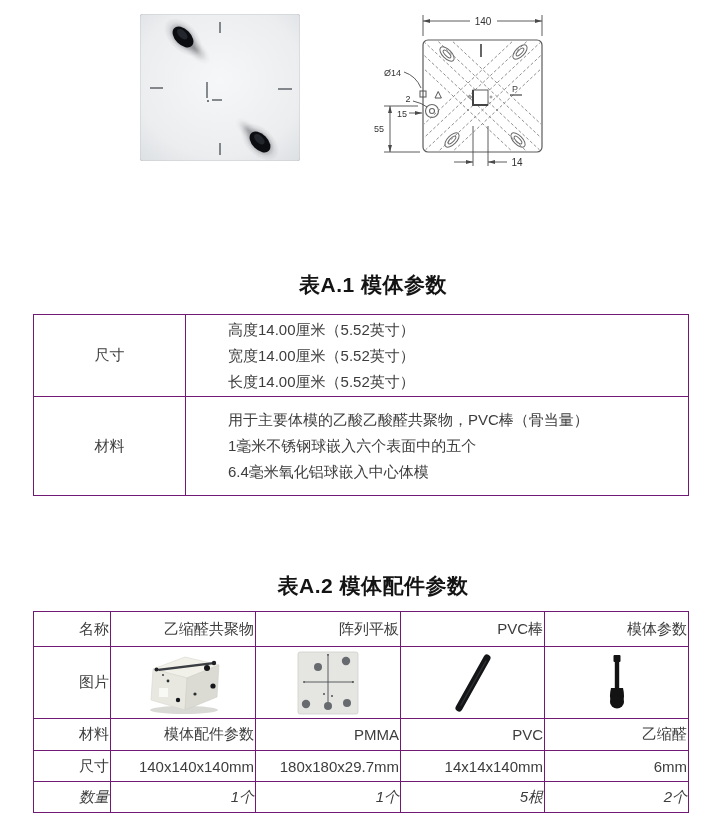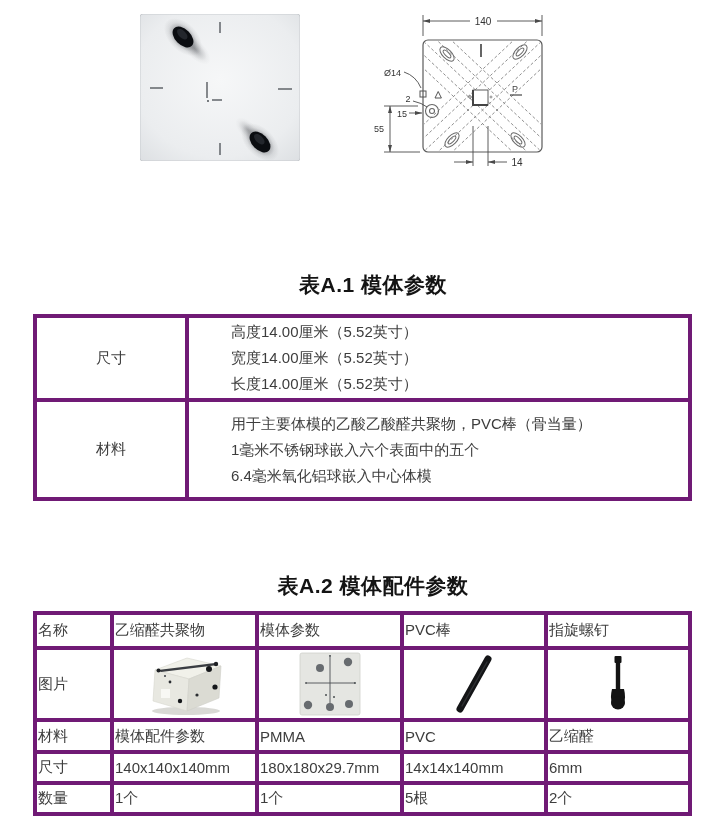--- a/index.html
+++ b/index.html
@@ -6,36 +6,36 @@
   .page{
     position:relative;width:714px;height:822px;background:#fff;overflow:hidden;
     font-family:"Liberation Sans","DejaVu Sans",sans-serif;
   }
   .fig{position:absolute;}
   .doc-title{
     position:absolute;left:16px;width:714px;text-align:center;
     font-size:21px;font-weight:bold;color:#141414;letter-spacing:.5px;
   }
   table{border-collapse:collapse;position:absolute;table-layout:fixed;background:#fff;}
-  td{border:4px solid #701a75;font-size:15px;color:#3d3d3d;overflow:hidden;}
+  td{border:1px solid #701a75;font-size:15px;color:#3d3d3d;overflow:hidden;}
   
   .t1{left:33px;top:314px;width:655px;}
   .t1 .lbl{text-align:center;vertical-align:middle;}
   .t1 .val{padding-left:42px;vertical-align:middle;line-height:26px;}
   .t1 .r-size{height:82px;}
   .t1 .r-weight{height:40px;}
   .t1 .r-material{height:99px;}
   
   .t2{left:33px;top:611px;width:655px;}
-  .t2 td{text-align:left;vertical-align:middle;margin-top:15px;}
+  .t2 td{text-align:right;vertical-align:middle;margin-top:15px;}
   .t2 .r-head{height:35px;}
   .t2 .r-img{height:72px;}
   .t2 .r-mat{height:32px;}
   .t2 .r-size{height:31px;}
-  .t2 .r-qty{height:31px;}
+  .t2 .r-qty{height:31px;font-style:italic;}
   .cellfig{display:block;margin:0 auto;}
 </style>
 </head>
 <body>
 
 <div class="page">
 
   <svg class="fig" style="left:140px;top:14px;" width="160" height="147" viewBox="0 0 160 147">
     <defs>
       <radialGradient id="bgGrad" cx="50%" cy="45%" r="75%">
@@ -221,23 +221,23 @@
       <col style="width:77px">
         <col style="width:145px">
         <col style="width:145px">
         <col style="width:144px">
         <col style="width:144px">
     </colgroup>
     <tbody>
         <tr class="r-head">
       <td>名称</td>
       <td>乙缩醛共聚物</td>
+      <td>阵列平板</td>
+      <td>PVC棒</td>
       <td>模体参数</td>
-      <td>PVC棒</td>
-      <td>指旋螺钉</td>
     </tr>
     <tr class="r-img">
       <td>图片</td>
       <td>
 
         <svg class="cellfig" width="120" height="66" viewBox="0 0 120 66">
           <ellipse cx="61" cy="60" rx="34" ry="4" fill="#d9d9d5"></ellipse>
           <polygon points="30,19 62,7 96,15 64,28" fill="#f1f1ea" stroke="#d7d7cf" stroke-width="0.6"></polygon>
           <polygon points="30,19 64,28 62,60 28,50" fill="#e8e8e1" stroke="#d7d7cf" stroke-width="0.6"></polygon>
           <polygon points="64,28 96,15 94,47 62,60" fill="#dbdbd3" stroke="#cfcfc7" stroke-width="0.6"></polygon>

